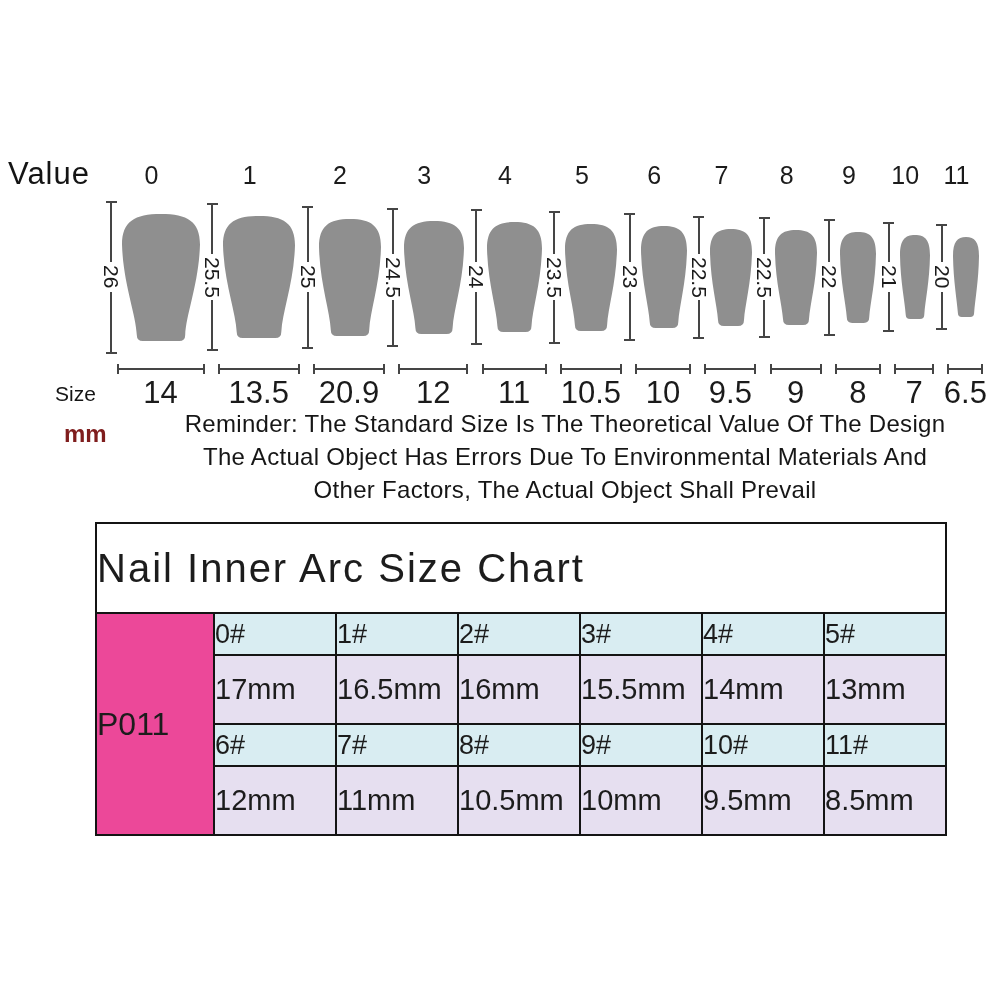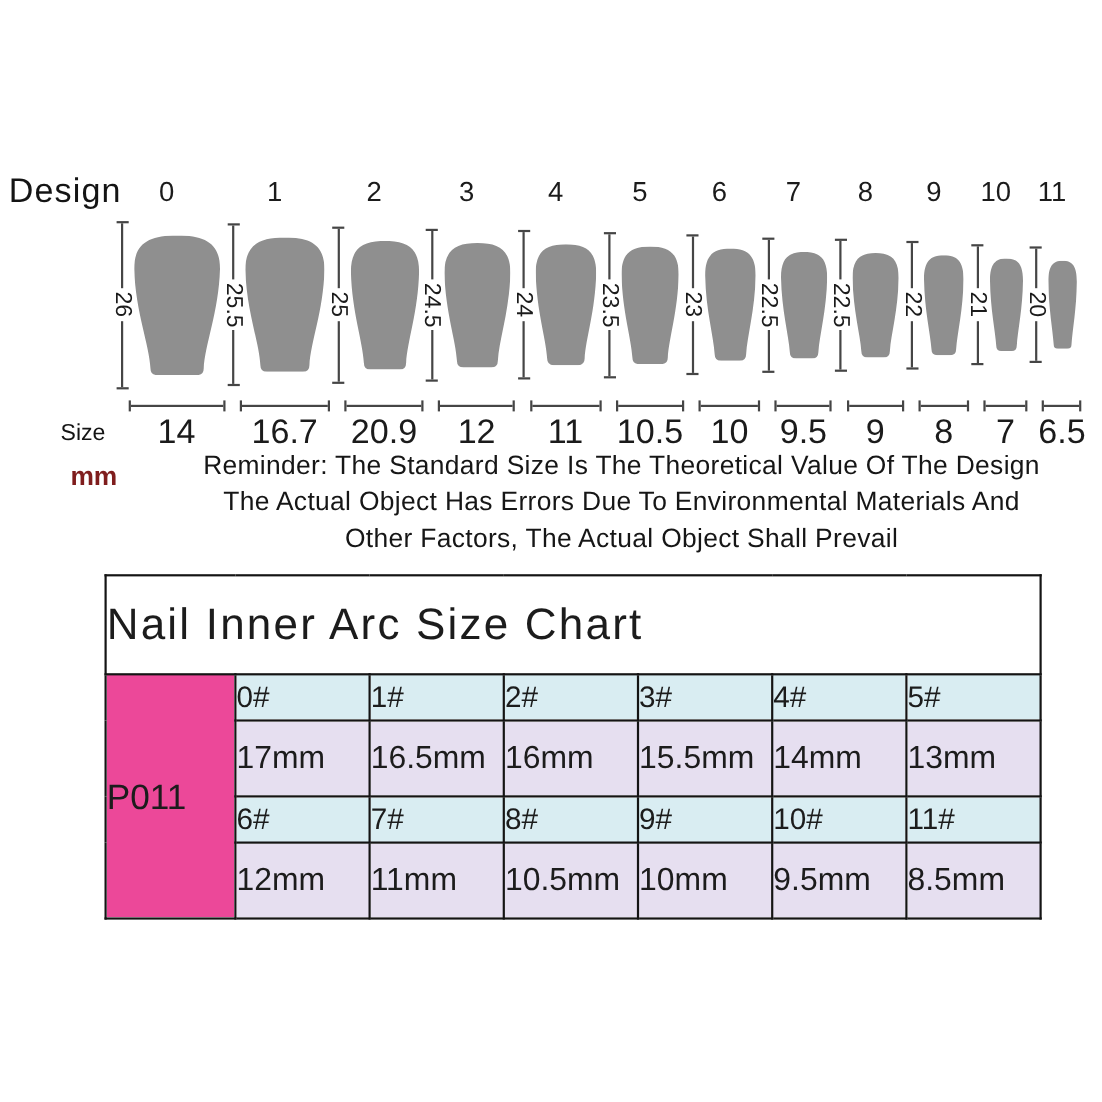--- a/index.html
+++ b/index.html
@@ -38,21 +38,21 @@
   .r-hash{height:42px;}
   .r-mm{height:69px;}
   .hash-cell{background:#d9edf2;font-size:27px;}
   .mm-cell{background:#e6dff0;font-size:29px;}
 </style>
 </head>
 <body>
 
 <div class="canvas">
 
-  <div class="coding-label">Design</div>
+  <div class="coding-label">Value</div>
 
   <div class="nail-columns" id="nail-columns">
       <div class="nail-col">
         <div class="code">0</div>
         <div class="body">
           <div class="vruler" style="height:153px">
             <span class="vcap"></span>
             <span class="vseg"></span>
             <span class="vlabel">26</span>
             <span class="vseg"></span>
@@ -73,21 +73,21 @@
             <span class="vseg"></span>
             <span class="vlabel">25.5</span>
             <span class="vseg"></span>
             <span class="vcap"></span>
           </div>
           <svg class="nail" width="72" height="122" viewBox="0 0 72 122">
             <path d="M0 29.3 C0 7.3 11.5 0 36 0 C60.5 0 72 7.3 72 29.3 C70.9 67.1 59.3 95.2 58.3 116 Q58.3 122 52.3 122 L19.7 122 Q13.7 122 13.7 116 C12.7 95.2 1.1 67.1 0 29.3 Z" fill="#8f8f8f"></path>
           </svg>
         </div>
         <div class="hruler" style="width:78px"></div>
-        <div class="wlabel">16.7</div>
+        <div class="wlabel">13.5</div>
       </div>
       <div class="nail-col">
         <div class="code">2</div>
         <div class="body">
           <div class="vruler" style="height:143px">
             <span class="vcap"></span>
             <span class="vseg"></span>
             <span class="vlabel">25</span>
             <span class="vseg"></span>
             <span class="vcap"></span>

